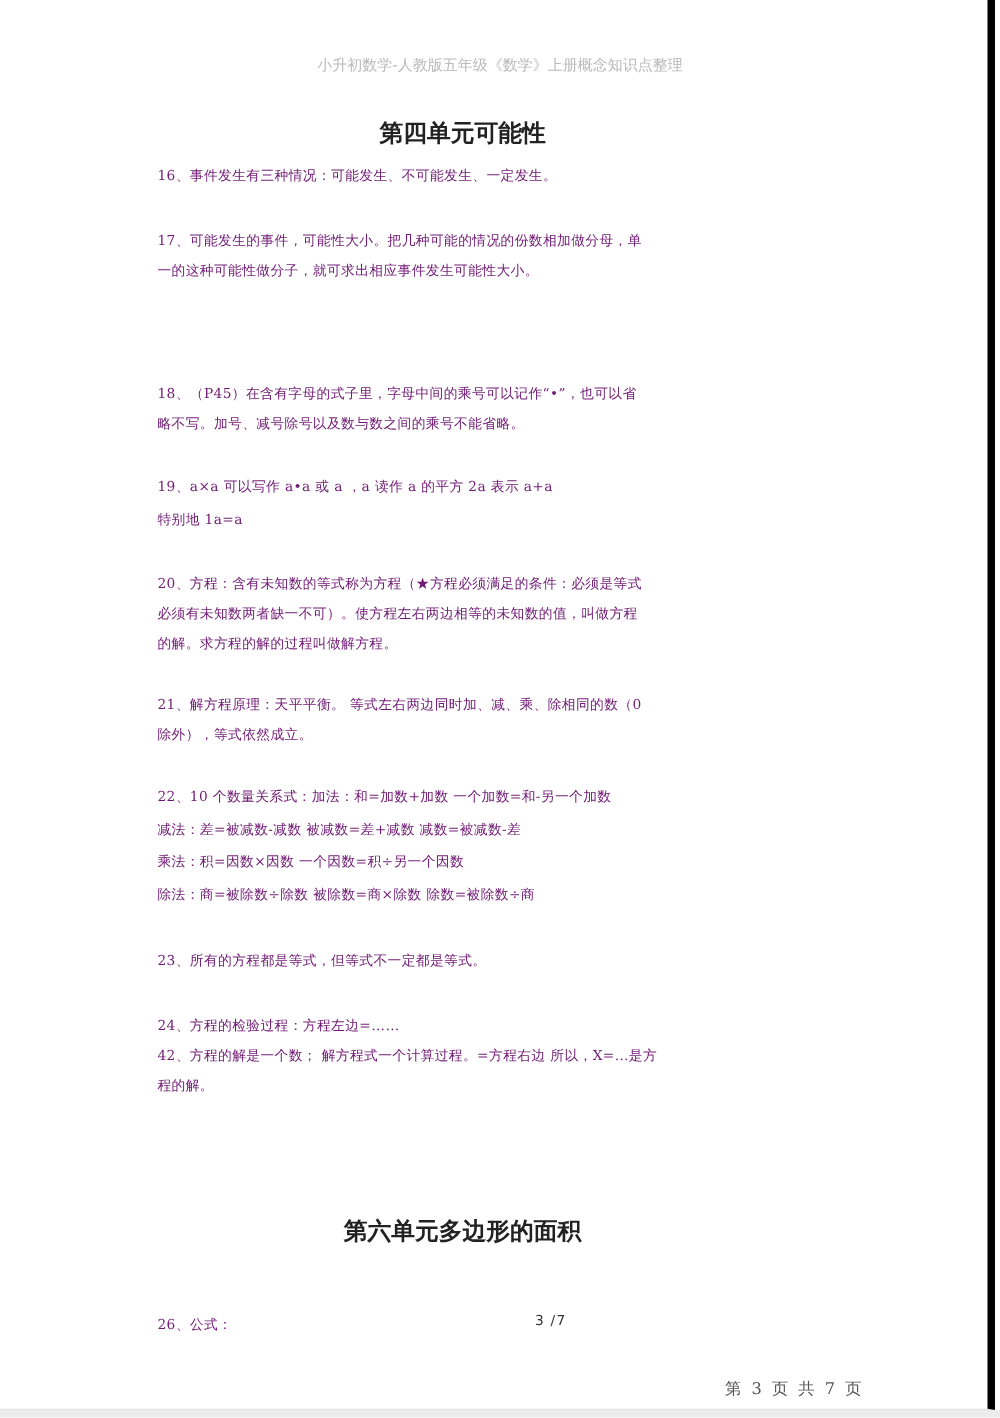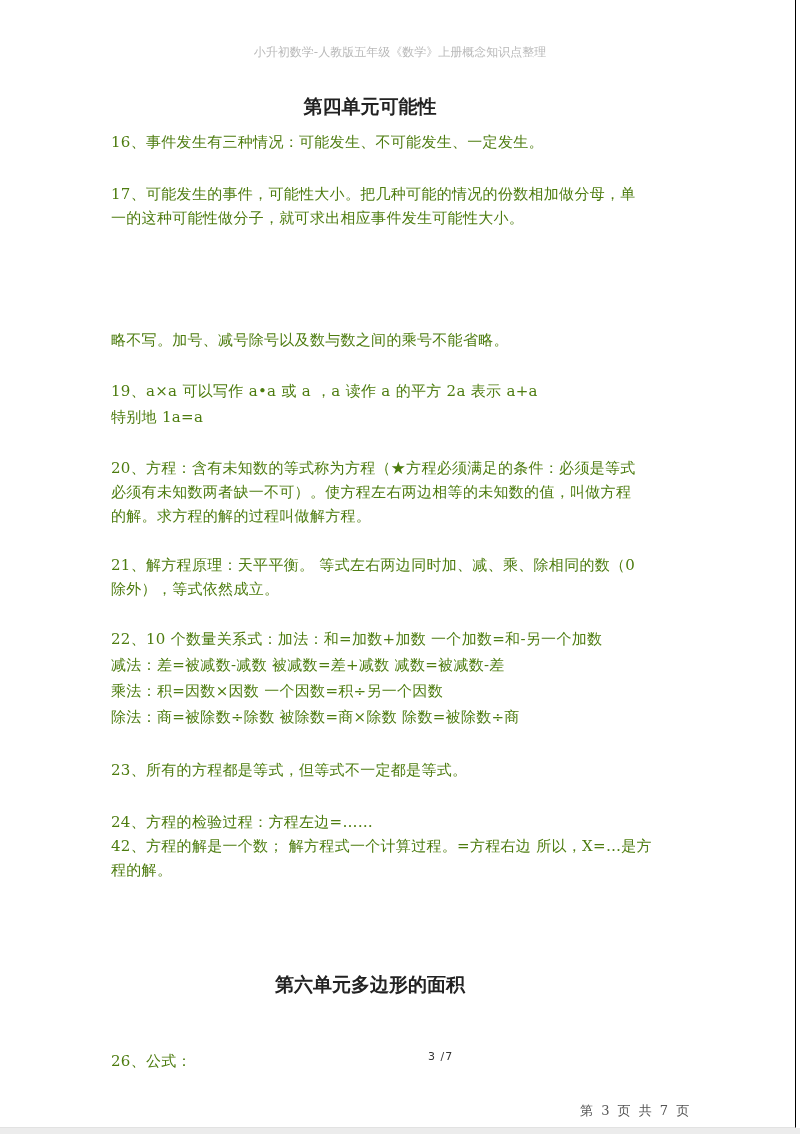--- a/index.html
+++ b/index.html
@@ -7,38 +7,38 @@
       width: 800px; height: 1134px; background: #ffffff; overflow: hidden;
     }
     body {
       position: relative;
       font-family: "DejaVu Serif", "Liberation Serif", serif;
       color: #333333;
     }
     .page {
       position: absolute; left: 0; top: 0; width: 796px; height: 1128px;
       background: #ffffff;
-      border-right: 1px solid #000000;
+      border-right: 6px solid #000000;
       border-bottom: 1px solid #e2e2e2;
     }
     .bottom-strip {
       position: absolute; left: 0; top: 1128px; width: 800px; height: 6px; background: #ececec;
     }
     .running-header {
       position: absolute; top: 44px; left: 0; width: 800px; text-align: center;
       font-family: "DejaVu Sans", "Liberation Sans", sans-serif;
       font-size: 12px; color: #b9b9b9;
     }
     .section-title {
       position: absolute; left: 0; width: 740px; text-align: center;
       font-family: "DejaVu Sans", "Liberation Sans", sans-serif;
       font-weight: bold; font-size: 19px; color: #222222;
     }
     .line {
-      position: absolute; left: 111px; font-size: 15px; color: #4d7c0f;
+      position: absolute; left: 126px; font-size: 11px; color: #701a75;
       white-space: nowrap; letter-spacing: 0.3px;
     }
     .page-fraction {
       position: absolute; top: 1050px; left: 380px;
       font-family: "DejaVu Sans", "Liberation Sans", sans-serif;
       font-size: 11px; color: #333; letter-spacing: 1px; margin-left: 48px;
     }
     .page-footer {
       position: absolute; top: 1102px; left: 580px;
       font-size: 13px; color: #555; letter-spacing: 2px;
@@ -56,20 +56,21 @@
 <div class="page">
 
   <div class="running-header">小升初数学-人教版五年级《数学》上册概念知识点整理</div>
 
 
   <div class="section-title" style="top:94px;">第四单元可能性</div>
   <div class="line" style="top:133px;">16、事件发生有三种情况：可能发生、不可能发生、一定发生。</div>
   <div class="line" style="top:185px;">17、可能发生的事件，可能性大小。把几种可能的情况的份数相加做分母，单</div>
   <div class="line" style="top:209px;">一的这种可能性做分子，就可求出相应事件发生可能性大小。</div>
 
+  <div class="line" style="top:307px;">18、（P45）在含有字母的式子里，字母中间的乘号可以记作“•”，也可以省</div>
   <div class="line" style="top:331px;">略不写。加号、减号除号以及数与数之间的乘号不能省略。</div>
   <div class="line" style="top:382px;">19、a×a 可以写作 a•a 或 a ，a 读作 a 的平方 2a 表示 a+a</div>
   <div class="line" style="top:408px;">特别地 1a=a</div>
 
   <div class="line" style="top:459px;">20、方程：含有未知数的等式称为方程（★方程必须满足的条件：必须是等式</div>
   <div class="line" style="top:483px;">必须有未知数两者缺一不可）。使方程左右两边相等的未知数的值，叫做方程</div>
   <div class="line" style="top:507px;">的解。求方程的解的过程叫做解方程。</div>
 
   <div class="line" style="top:556px;">21、解方程原理：天平平衡。 等式左右两边同时加、减、乘、除相同的数（0</div>
   <div class="line" style="top:580px;">除外），等式依然成立。</div>

